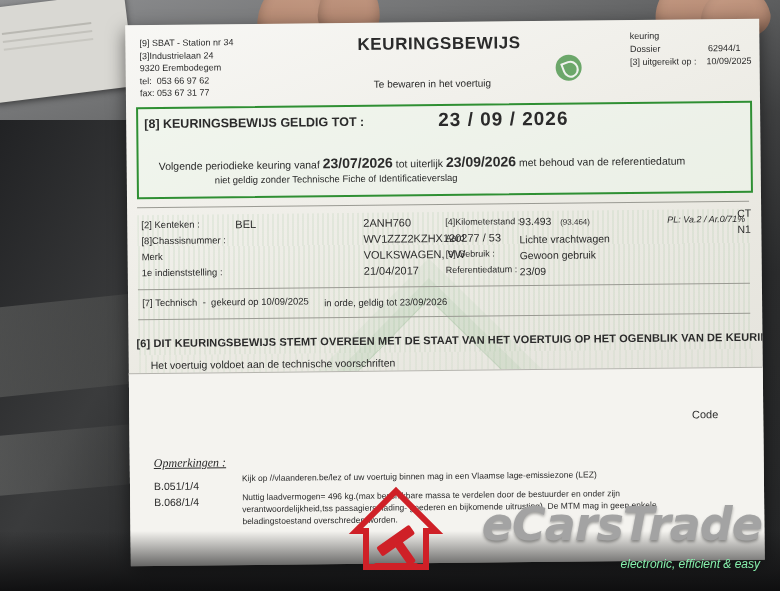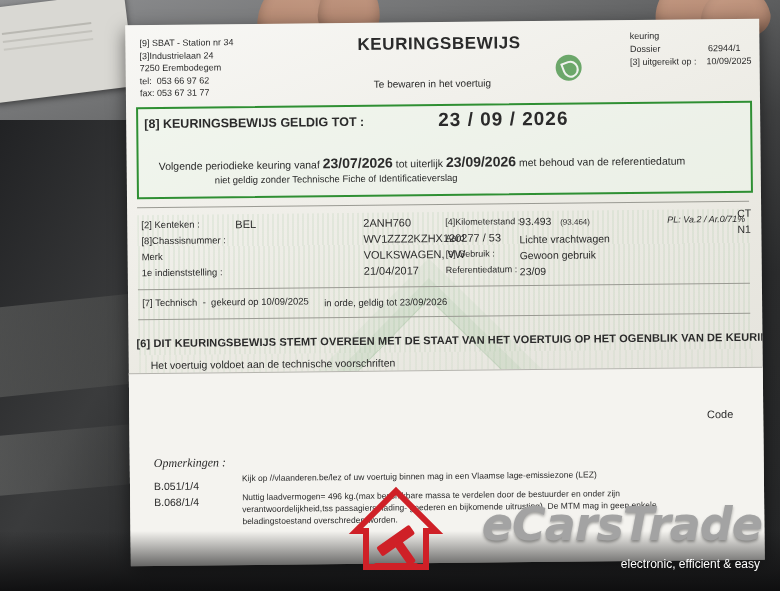--- a/index.html
+++ b/index.html
@@ -134,40 +134,41 @@
   #tech2{left:196px;top:274px;font-size:9.5px;}
 
   #stmt{left:8px;top:312px;font-size:11px;font-weight:bold;letter-spacing:.1px;}
   #stmt2{left:22px;top:334px;font-size:10.5px;}
 
   
   #lowerbox{
     position:absolute;left:-34px;top:348px;width:668px;height:193px;
     background:#f4f3ef;border-top:1px solid #b5b4ae;
   }
-  #code{right:30px;top:40px;font-size:11px;}
-  #opm{left:58px;top:82px;font-size:12px;font-style:italic;}
+  #code{right:45px;top:40px;font-size:11px;}
+  #opm{left:58px;top:82px;font-size:12px;font-style:italic;text-decoration:underline;}
   #codes{left:58px;top:104px;font-size:10.5px;line-height:16px;}
   #note1{left:146px;top:100px;font-size:8.5px;}
   #note2{left:146px;top:118px;font-size:8.5px;line-height:12px;width:470px;white-space:normal;}
 
   
   #brand{
     position:absolute;right:12px;bottom:12px;width:420px;height:96px;
     pointer-events:none;
   }
   #brand-text{
     position:absolute;right:6px;bottom:28px;
     font-size:46px;font-weight:bold;color:#a3a3a3;
     letter-spacing:-1px;font-family:"DejaVu Sans", sans-serif;
     text-shadow:0 2px 3px rgba(0,0,0,.35);
     font-style:italic;
   }
   #brand-tag{
-    position:absolute;right:8px;bottom:8px;font-size:12px;color:#ffffff;
+    position:absolute;right:8px;bottom:8px;font-size:12px;color:#86efac;
+    font-style:italic;
   }
   #brand-mark{
     position:absolute;left:0;bottom:6px;width:96px;height:88px;
   }
 </style>
 </head>
 <body>
 
 <div id="scene">
   <div class="bg-base"></div>
@@ -182,21 +183,21 @@
   <div class="finger" id="finger4"></div>
 
   <div id="sheet">
 
     <div class="wm"></div>
     <div class="greentint"></div>
     <div class="greentint2"></div>
 
     <div class="txt" id="station"><span>[9] SBAT - Station nr 34</span>
 <span>[3]Industrielaan 24</span>
-<span>7250 Erembodegem</span>
+<span>9320 Erembodegem</span>
 <span>tel:  053 66 97 62</span>
 <span>fax: 053 67 31 77</span></div>
 
     <div class="txt bold" id="title">KEURINGSBEWIJS</div>
     <div class="txt" id="subtitle">Te bewaren in het voertuig</div>
 
     <div class="circle-logo"></div>
 
     <div class="txt" id="hdr-right"><span>keuring</span>
 <span>Dossier                   62944/1</span>

